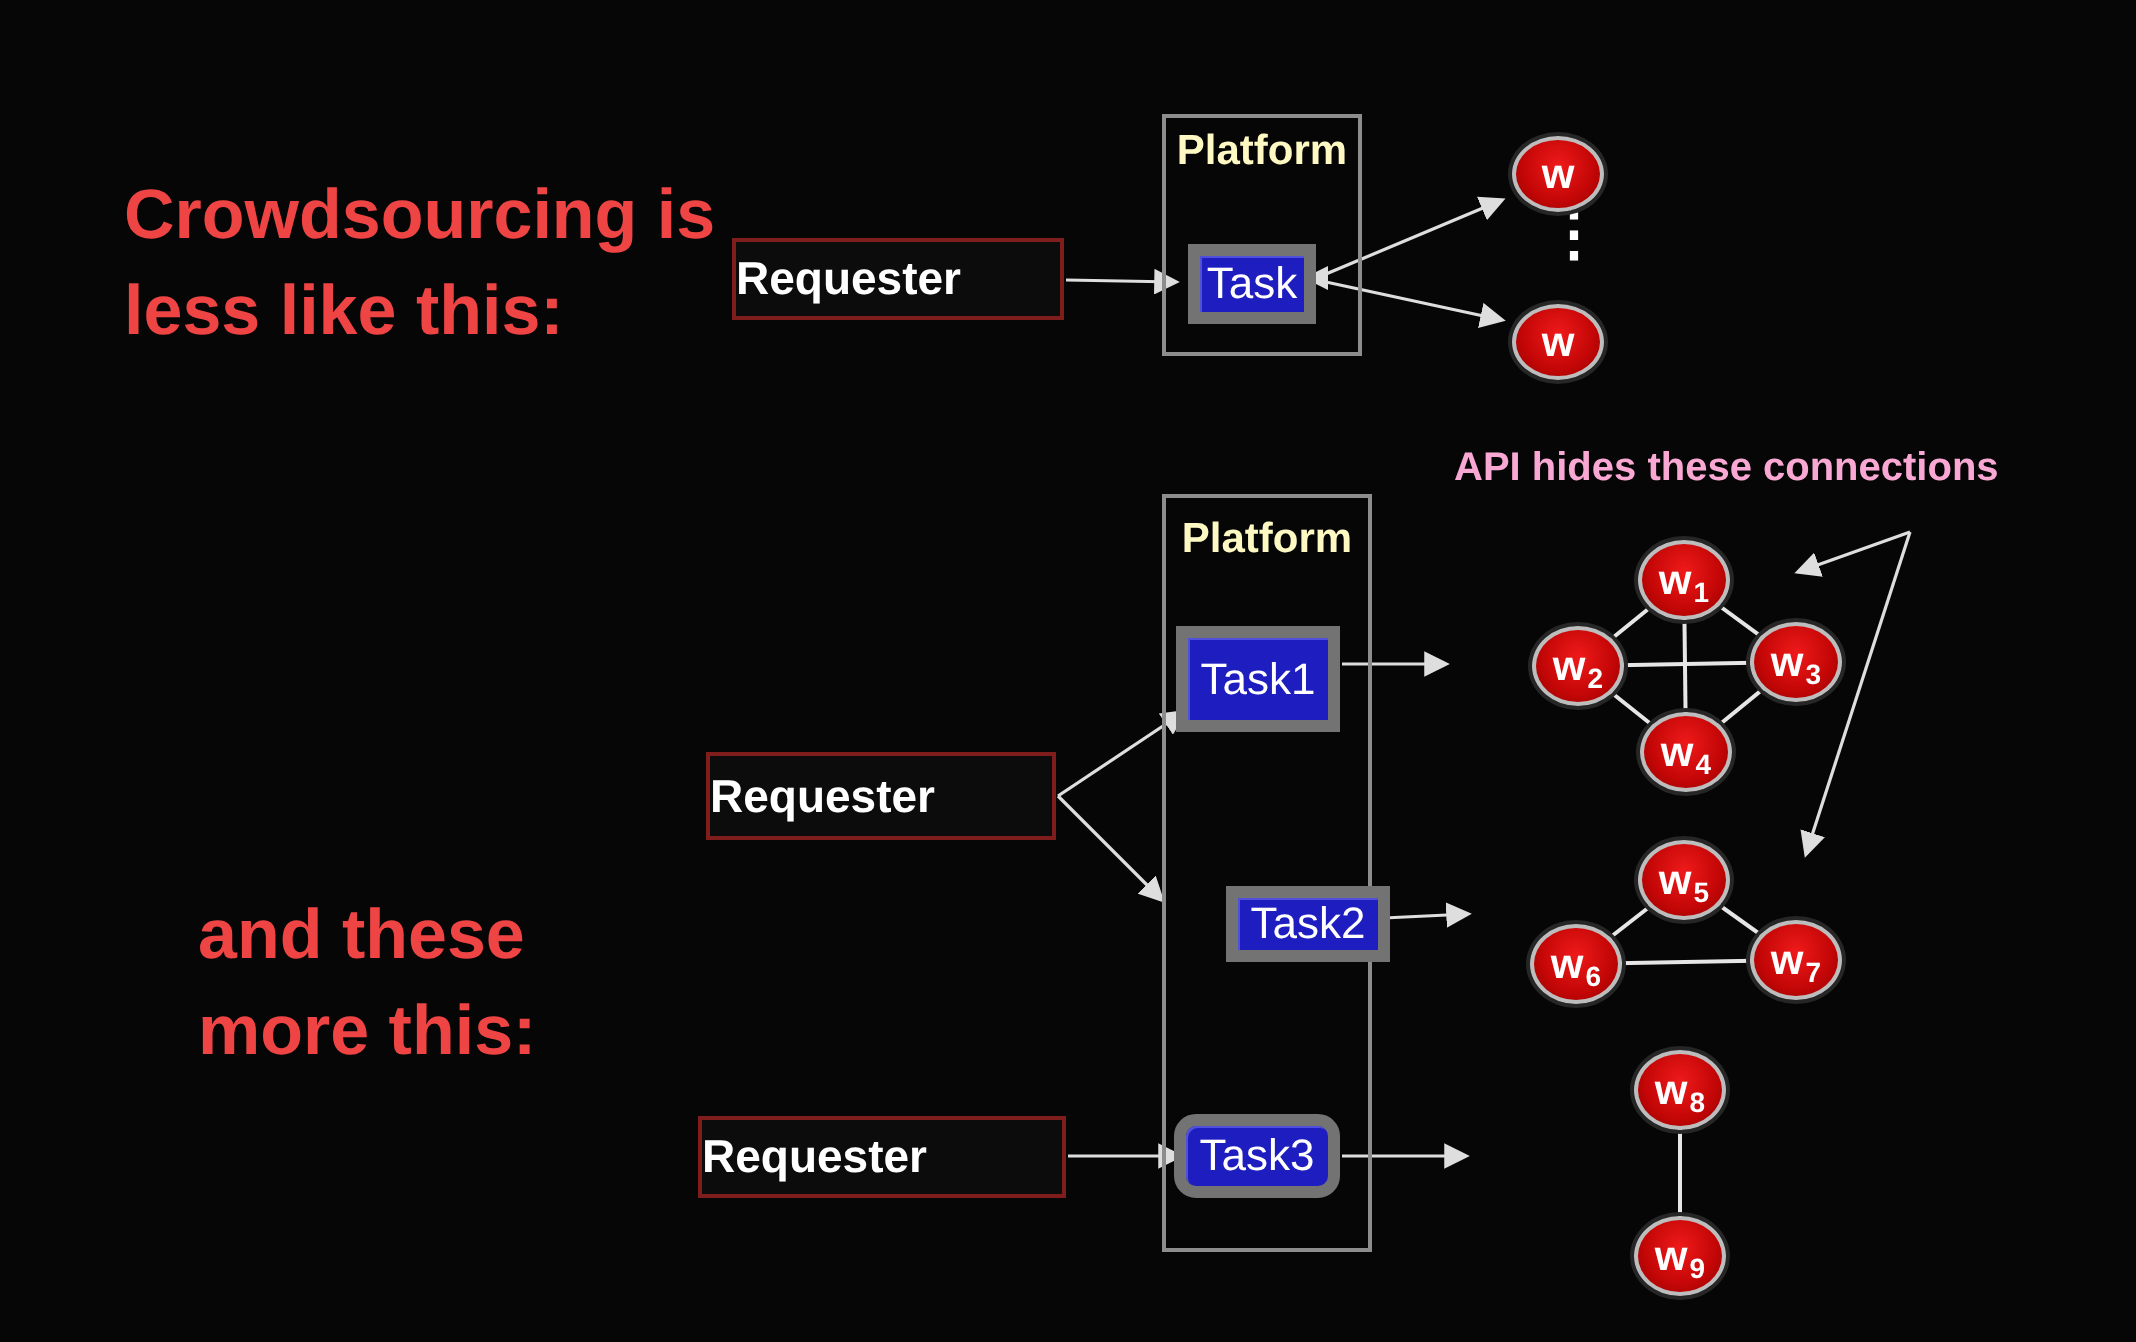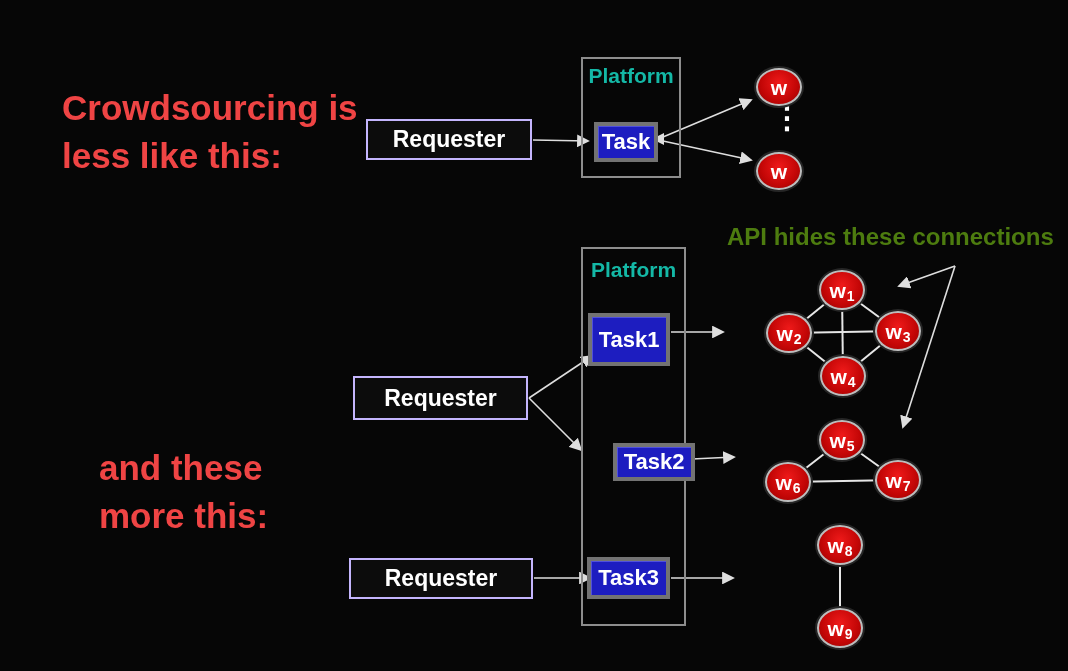--- a/index.html
+++ b/index.html
@@ -6,39 +6,39 @@
   .stage{
     position:relative;width:1068px;height:671px;background:#060606;
     font-family:"Liberation Sans",sans-serif;color:#f2f2f2;overflow:hidden;
   }
   .wires{position:absolute;left:0;top:0;width:1068px;height:671px;z-index:1;}
   .heading{
     position:absolute;z-index:2;font-size:35px;line-height:48px;font-weight:bold;
     color:#ef4444;white-space:nowrap;
   }
   .annotation{
-    position:absolute;z-index:2;font-size:24px;font-weight:bold;color:#4d7c0f;white-space:nowrap;
+    position:absolute;z-index:2;font-size:20px;font-weight:bold;color:#f9a8d4;white-space:nowrap;
   }
   .req{
     position:absolute;z-index:2;box-sizing:border-box;background:#0c0c0c;
-    border:2px solid #c4b5fd;display:flex;align-items:center;justify-content:center;
+    border:2px solid #7f1d1d;display:flex;align-items:center;
     font-size:23px;font-weight:bold;color:#ffffff;
   }
   .platform{
     position:absolute;z-index:2;box-sizing:border-box;background:transparent;
     border:2px solid #8d8d8d;
   }
   .platform .plabel{
-    display:block;text-align:center;font-size:21px;font-weight:bold;color:#14b8a6;
+    display:block;text-align:center;font-size:21px;font-weight:bold;color:#fef9c3;
   }
   .task{
     position:absolute;z-index:3;box-sizing:border-box;background:#1d1dc0;
-    border:4px solid #737373;box-shadow:inset 1px 1px 0 #5050dd;
+    border:6px solid #737373;box-shadow:inset 1px 1px 0 #5050dd;
     display:flex;align-items:center;justify-content:center;
-    font-size:22px;font-weight:bold;color:#ffffff;
+    font-size:22px;font-weight:normal;color:#ffffff;
   }
   .worker{
     position:absolute;z-index:3;box-sizing:border-box;border-radius:50%;
     background:radial-gradient(ellipse at 50% 38%, #ef1a1a 0%, #c30606 60%, #8f0202 100%);
     border:2px solid #bdbdbd;box-shadow:0 0 0 2px #262626;
     display:flex;align-items:center;justify-content:center;
     font-weight:bold;color:#ffffff;font-size:21px;line-height:1;
   }
   .worker .ws{font-size:14px;transform:translateY(6px);margin-left:1px;}
   .vdots{
@@ -142,21 +142,21 @@
   <div class="req" style="left:349px;top:558px;width:184px;height:41px;">
     <span>Requester</span>
   </div>
 
   <div class="task" style="left:588px;top:313px;width:82px;height:53px;">
     <span>Task1</span>
   </div>
   <div class="task" style="left:588px;top:443px;width:82px;height:38px;margin-left:25px;">
     <span>Task2</span>
   </div>
-  <div class="task" style="left:587px;top:557px;width:83px;height:42px;">
+  <div class="task" style="left:587px;top:557px;width:83px;height:42px;border-radius:11px;">
     <span>Task3</span>
   </div>
 
   <div class="worker" style="left:819px;top:270px;width:46px;height:40px;">
     <span>w</span>
       <span class="ws">1</span>
   </div>
   <div class="worker" style="left:766px;top:313px;width:46px;height:40px;">
     <span>w</span>
       <span class="ws">2</span>

